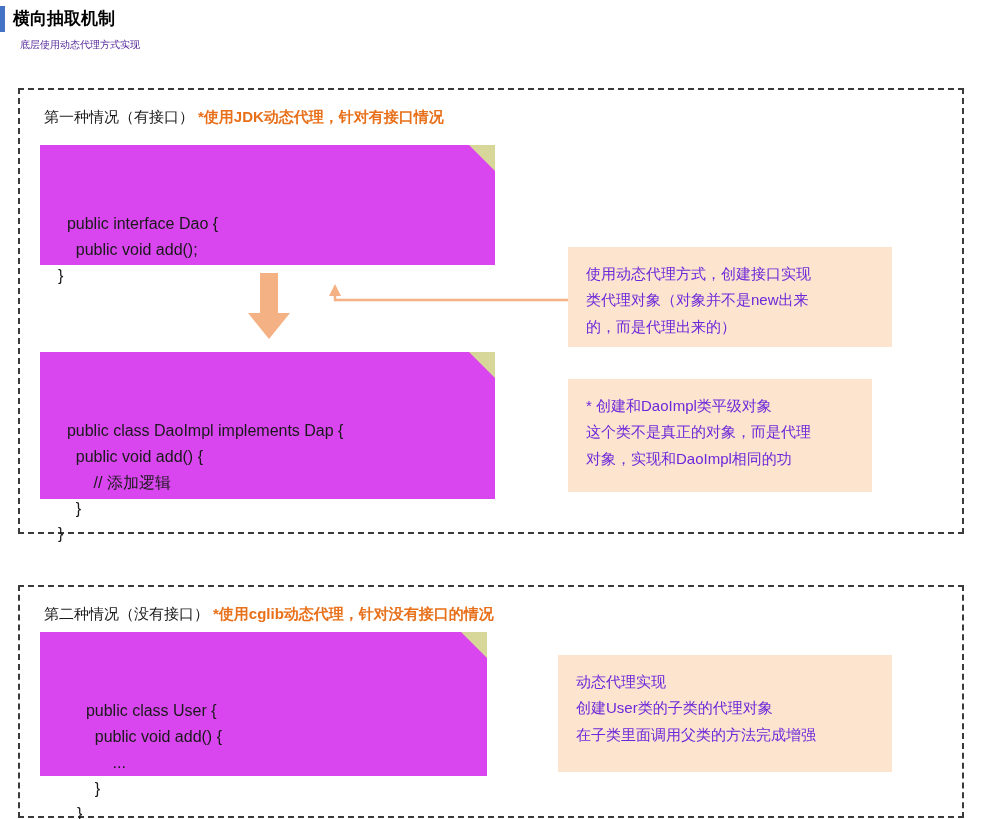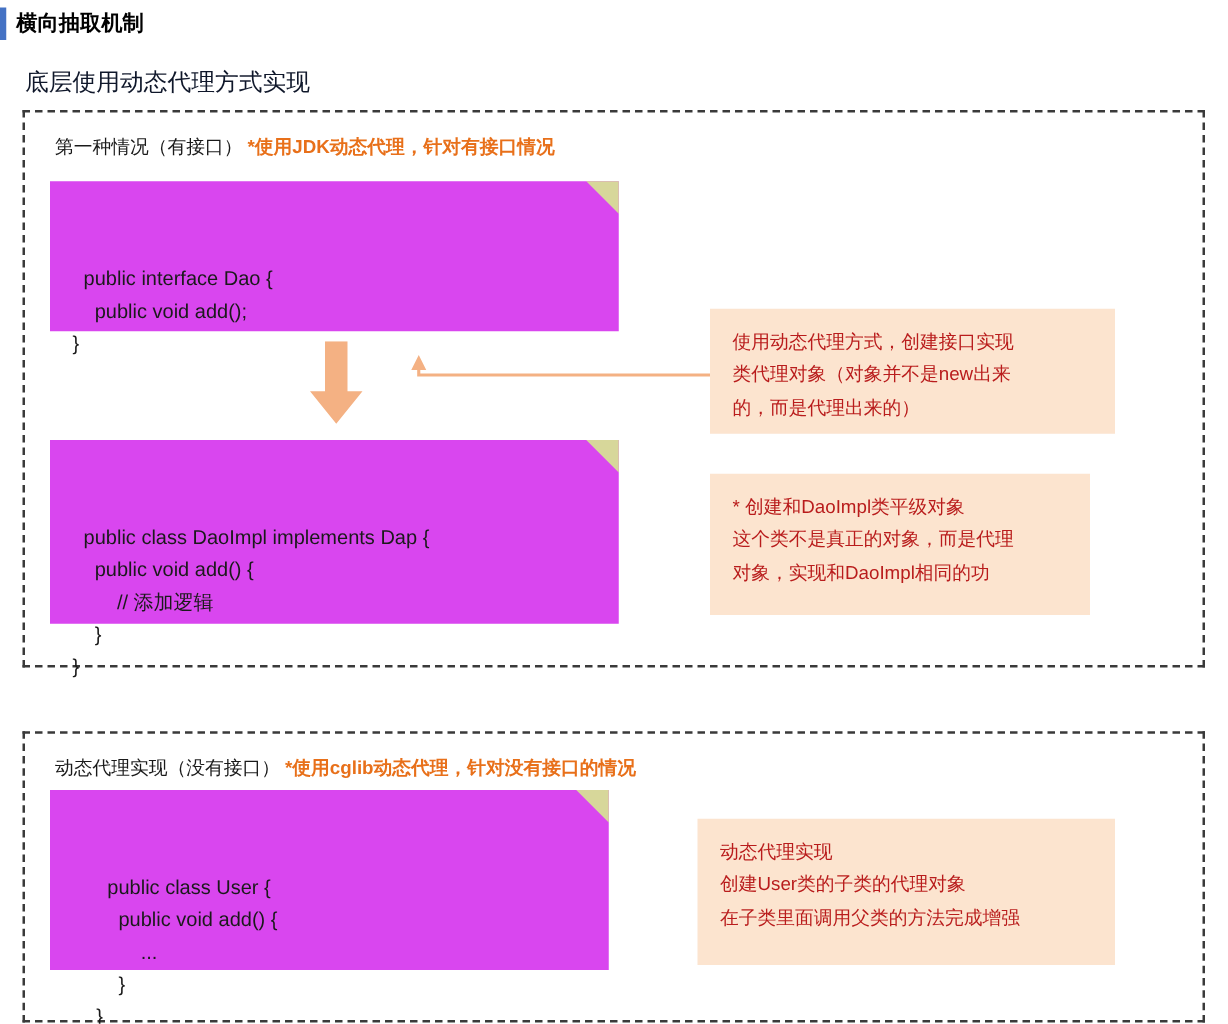--- a/index.html
+++ b/index.html
@@ -35,23 +35,23 @@
     flex: 0 0 auto;
   }
   .page-title {
     font-size: 17px;
     font-weight: bold;
     color: #000000;
     line-height: 1.1;
   }
   .page-subtitle {
     margin-left: 20px;
-    margin-top: 21px;
-    font-size: 19px;
-    color: #0f172a;
+    margin-top: 6px;
+    font-size: 10px;
+    color: #4c1d95;
   }
 
   
   .panel {
     position: absolute;
     border: 2px dashed #3a3a3a;
     box-sizing: border-box;
     background: #ffffff;
   }
   #panel-one {
@@ -139,21 +139,21 @@
     width: 285px;
     height: 80px;
   }
 
   
   .note-box {
     position: absolute;
     background: #fce4cf;
     box-sizing: border-box;
     font-size: 15px;
-    color: #b91c1c;
+    color: #6d28d9;
     padding: 14px 18px;
     line-height: 1.75;
     white-space: pre-line;
   }
   #note-1 {
     left: 568px;
     top: 247px;
     width: 324px;
     height: 100px;
   }
@@ -215,21 +215,21 @@
 
 <div class="note-box" id="note-1">使用动态代理方式，创建接口实现
 类代理对象（对象并不是new出来
 的，而是代理出来的）</div>
 <div class="note-box" id="note-2">* 创建和DaoImpl类平级对象
 这个类不是真正的对象，而是代理
 对象，实现和DaoImpl相同的功</div>
 
 <div class="panel" id="panel-two">
   <div class="case-line">
-    <span>动态代理实现（没有接口）</span><span class="case-emph">*使用cglib动态代理，针对没有接口的情况</span>
+    <span>第二种情况（没有接口）</span><span class="case-emph">*使用cglib动态代理，针对没有接口的情况</span>
   </div>
 </div>
 
 <div class="code-box" id="code-user">
   <span class="fold"></span>
   <span>public class User {
     public void add() {
         ...
     }
 }</span>

